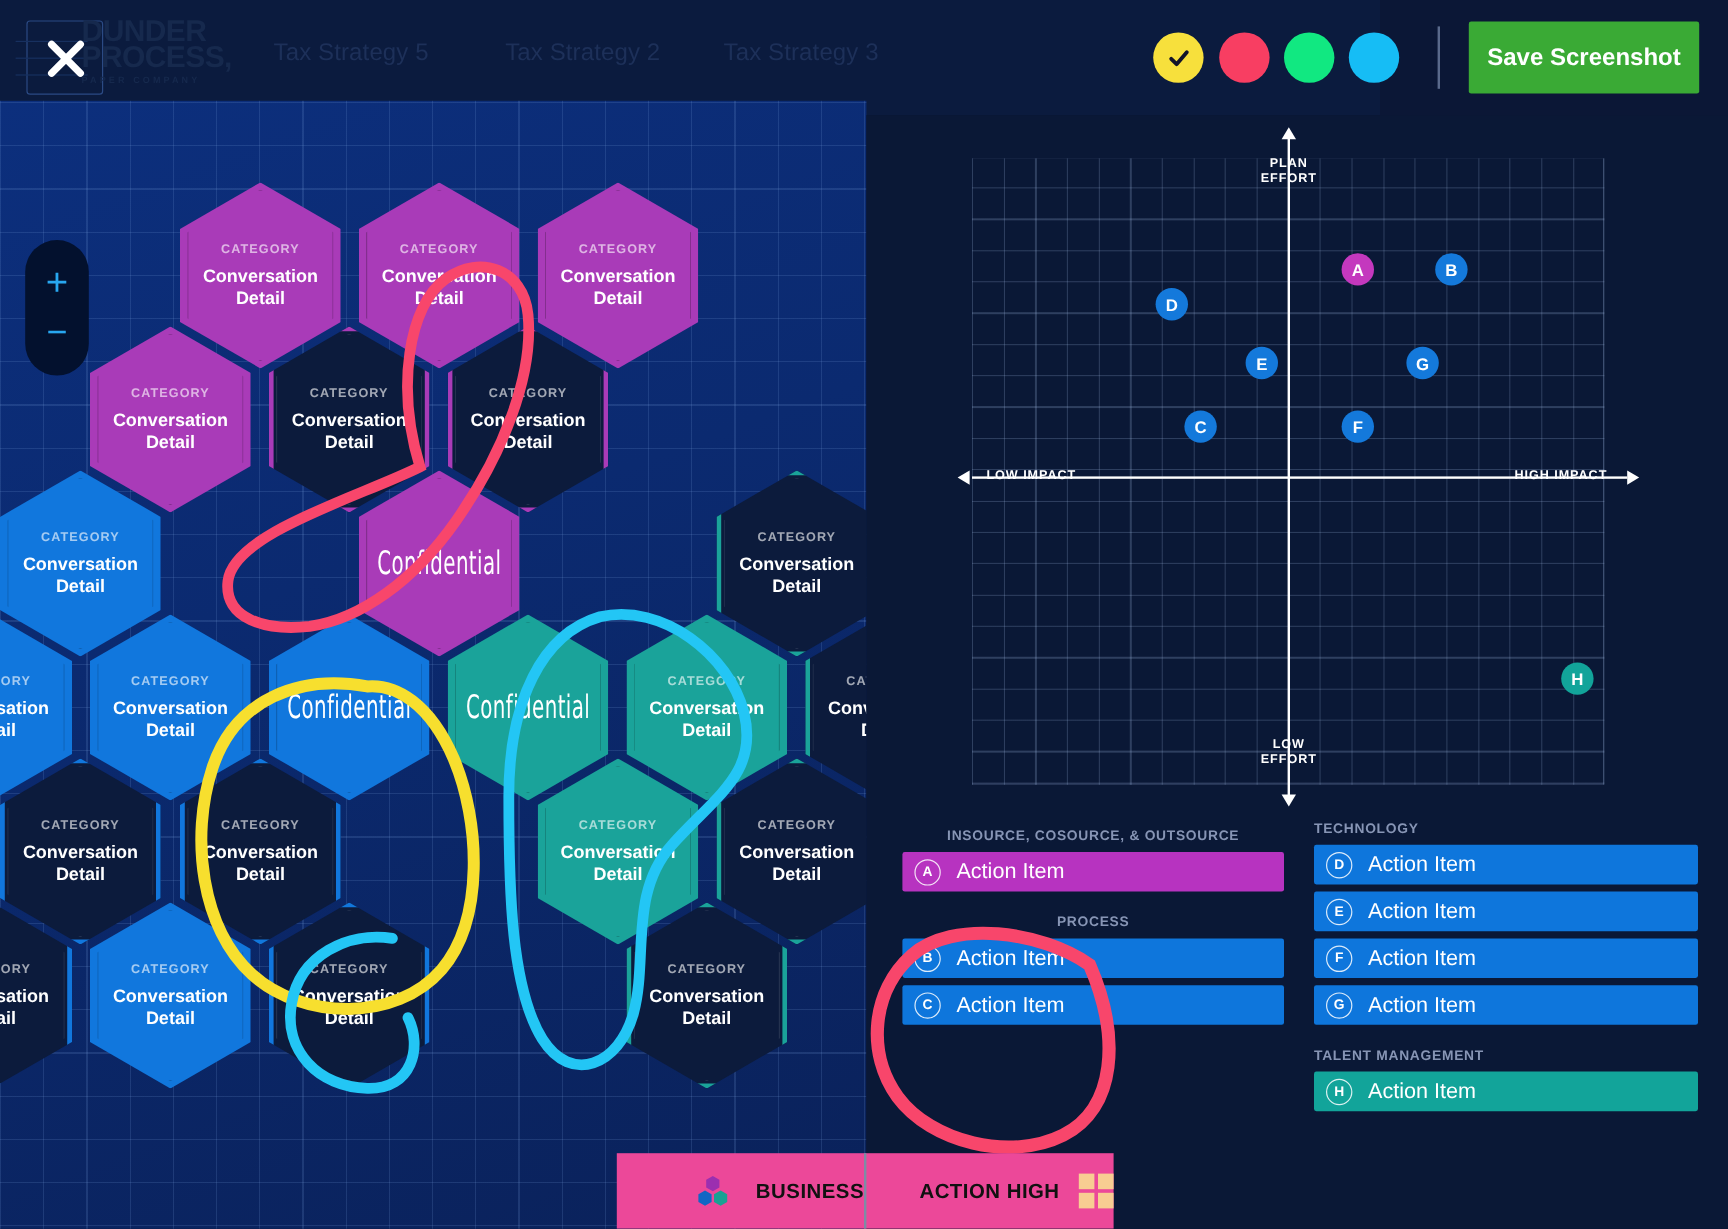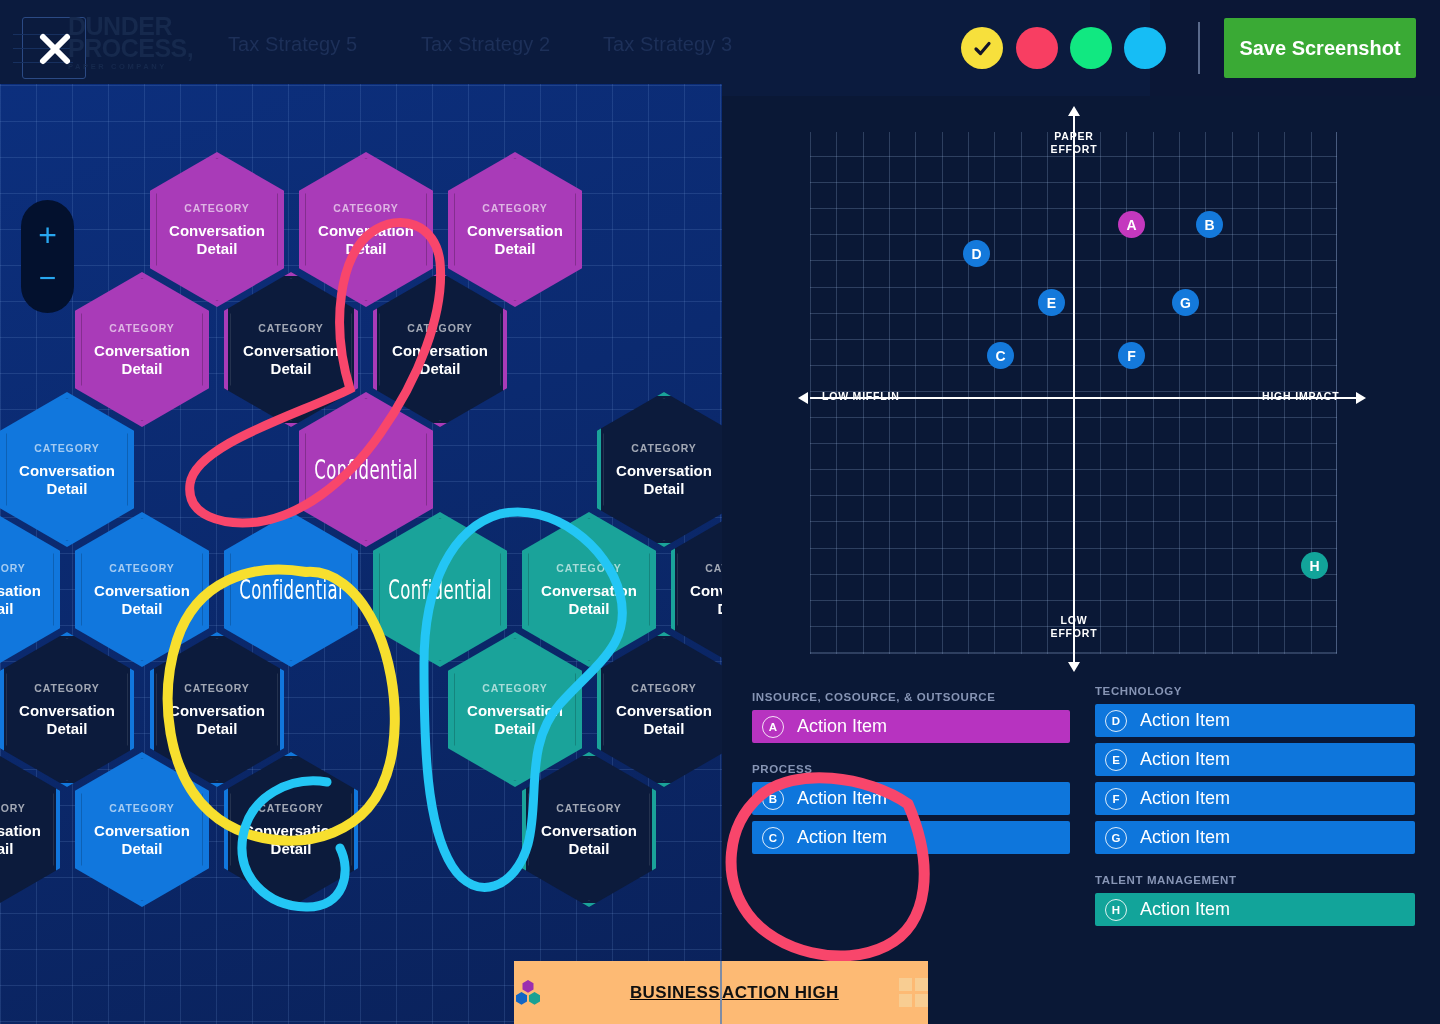--- a/index.html
+++ b/index.html
@@ -150,21 +150,21 @@
   #lbl-low-impact  { left:12px;  top:276px; }
   #lbl-high-impact { left:452px; top:276px; }
   .axis-lbl span { display:block; }
   .dot {
     position:absolute; width:27px; height:27px; border-radius:50%;
     display:flex; align-items:center; justify-content:center;
     color:#fff; font-size:14px; font-weight:bold; cursor:pointer;
   }
 
   
-  #ap-left  { position:absolute; left:30px;  top:595px; width:318px; }
+  #ap-left  { position:absolute; left:30px;  top:595px; width:318px;text-align:center; }
   #ap-right { position:absolute; left:373px; top:589px; width:320px; }
   .ap-head {
     color:#8795b5; font-size:11.5px; font-weight:bold; letter-spacing:.6px;
     margin-bottom:7px; text-transform:uppercase;
   }
   .ap-item {
     height:33px; border-radius:2px; display:flex; align-items:center;
     margin-bottom:6px; padding-left:10px; cursor:pointer;
   }
   .ap-badge {
@@ -177,22 +177,22 @@
   .ap-magenta { background:#b733c0; }
   .ap-blue    { background:#0e76dc; }
   .ap-teal    { background:#12a49a; }
   .ap-gap { height:14px; }
 
   #ap-annotation { position:absolute; left:0; top:560px; width:718px; height:330px; pointer-events:none; }
 
   
   #bottom-tabs { position:absolute; left:514px; top:961px; width:414px; height:63px; display:flex; z-index:60; }
   .btab {
-    background:#fdba74; display:flex; align-items:center; justify-content:space-between;
-    cursor:pointer; position:relative;text-decoration:underline;
+    background:#ec4899; display:flex; align-items:center; justify-content:flex-end;
+    cursor:pointer; position:relative;
   }
   #btab-business { width:206px; }
   #btab-actionplan { width:208px; border-left:2px solid #7e8ca5; }
   .btab-label { font-size:17px; font-weight:bold; color:#111; letter-spacing:.4px; }
   #biz-icon { margin-right:22px; }
   #ap-icon { margin-left:16px; display:grid; grid-template-columns:13px 13px; grid-template-rows:13px 13px; gap:3px; }
   #ap-icon i { background:#f8cd92; display:block; }
 </style>
 </head>
 <body>
@@ -380,28 +380,28 @@
   <div id="matrix-wrap">
     <div id="matrix-grid"></div>
     <div id="axis-v"></div>
     <div id="axis-h"></div>
     <div class="arrow" id="arrow-up"></div>
     <div class="arrow" id="arrow-down"></div>
     <div class="arrow" id="arrow-left"></div>
     <div class="arrow" id="arrow-right"></div>
 
     <div class="axis-lbl" id="lbl-high-effort">
-      <span>PAPER</span>
+      <span>PLAN</span>
       <span>EFFORT</span>
     </div>
     <div class="axis-lbl" id="lbl-low-effort">
       <span>LOW</span>
       <span>EFFORT</span>
     </div>
-    <div class="axis-lbl" id="lbl-low-impact">LOW MIFFLIN</div>
+    <div class="axis-lbl" id="lbl-low-impact">LOW IMPACT</div>
     <div class="axis-lbl" id="lbl-high-impact">HIGH IMPACT</div>
 
     <div id="dots-layer">
         <div class="dot" style="left: 308px; top: 97px; background: rgb(196, 56, 190);">A</div>
         <div class="dot" style="left: 386px; top: 97px; background: rgb(20, 121, 219);">B</div>
         <div class="dot" style="left: 153px; top: 126px; background: rgb(20, 121, 219);">D</div>
         <div class="dot" style="left: 228px; top: 175px; background: rgb(20, 121, 219);">E</div>
         <div class="dot" style="left: 362px; top: 175px; background: rgb(20, 121, 219);">G</div>
         <div class="dot" style="left: 177px; top: 228px; background: rgb(20, 121, 219);">C</div>
         <div class="dot" style="left: 308px; top: 228px; background: rgb(20, 121, 219);">F</div>

